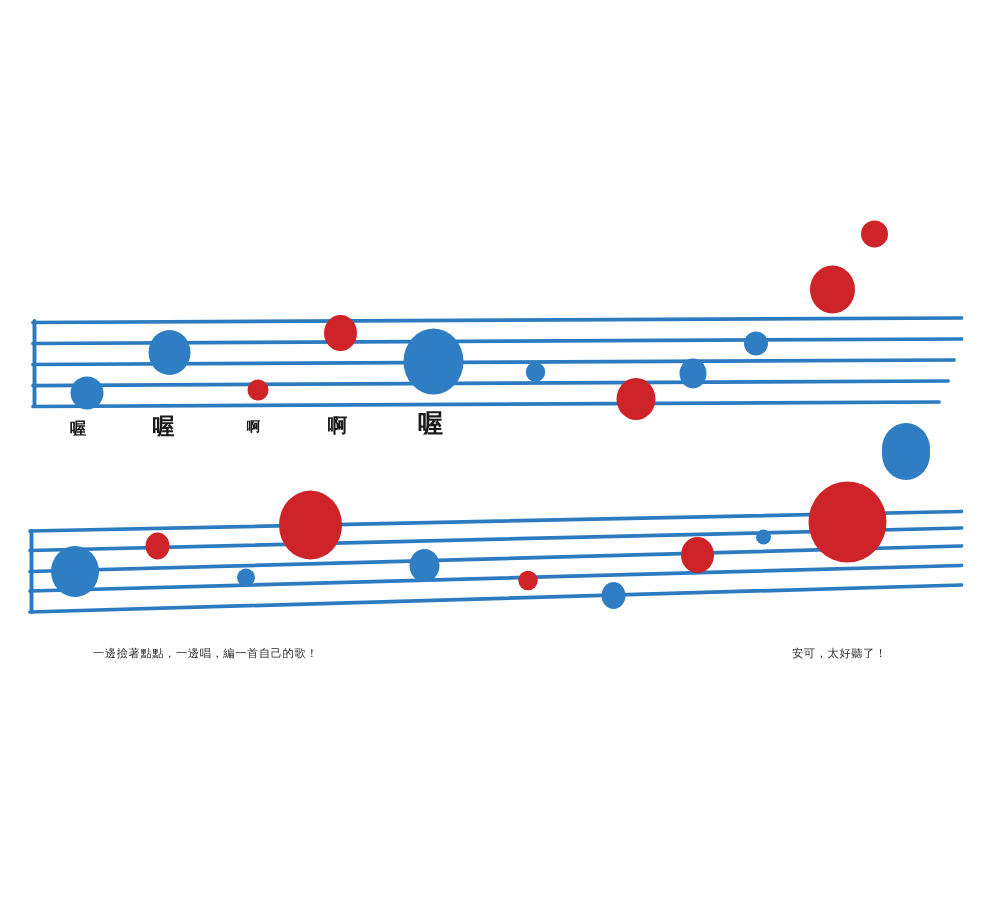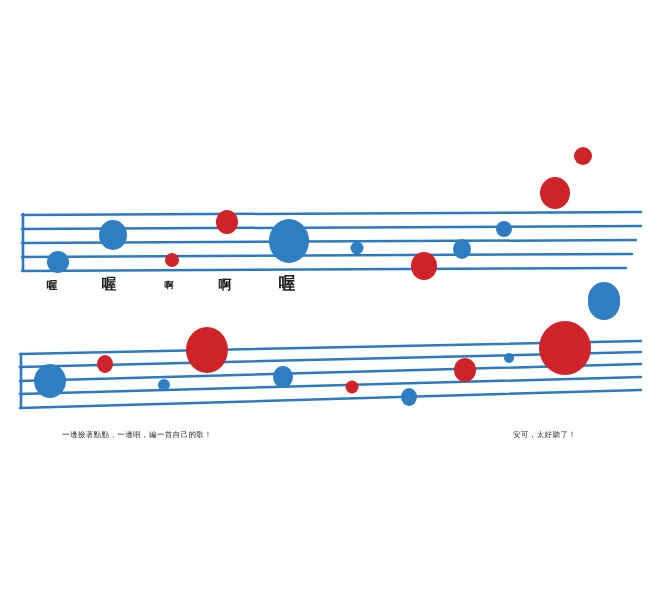--- a/index.html
+++ b/index.html
@@ -28,28 +28,28 @@
     color: #1a1a1a;
     font-family: "DejaVu Sans", sans-serif;
     font-weight: 700;
     line-height: 1;
     white-space: nowrap;
     transform: translate(-50%, 0);
   }
   .caption {
     position: absolute;
     color: #2b2b2b;
-    font-family: Liberation Mono, monospace;
+    font-family: Liberation Sans, sans-serif;
     font-size: 7.5px;
     letter-spacing: 0.4px;
     line-height: 1.2;
     white-space: nowrap;
   }
   .caption-left { left: 62px; top: 431px; }
-  .caption-right { left: 513px; top: 431px; }
+  .caption-right { left: 528px; top: 431px; }
 </style>
 </head>
 <body>
 
 <div id="page">
 
   <svg id="artboard" viewBox="0 0 655 609" xmlns="http://www.w3.org/2000/svg">
 
     <g>
       <line x1="23" y1="214" x2="23" y2="270" stroke="#2C7BC0" stroke-width="2.6" stroke-linecap="round"></line>

